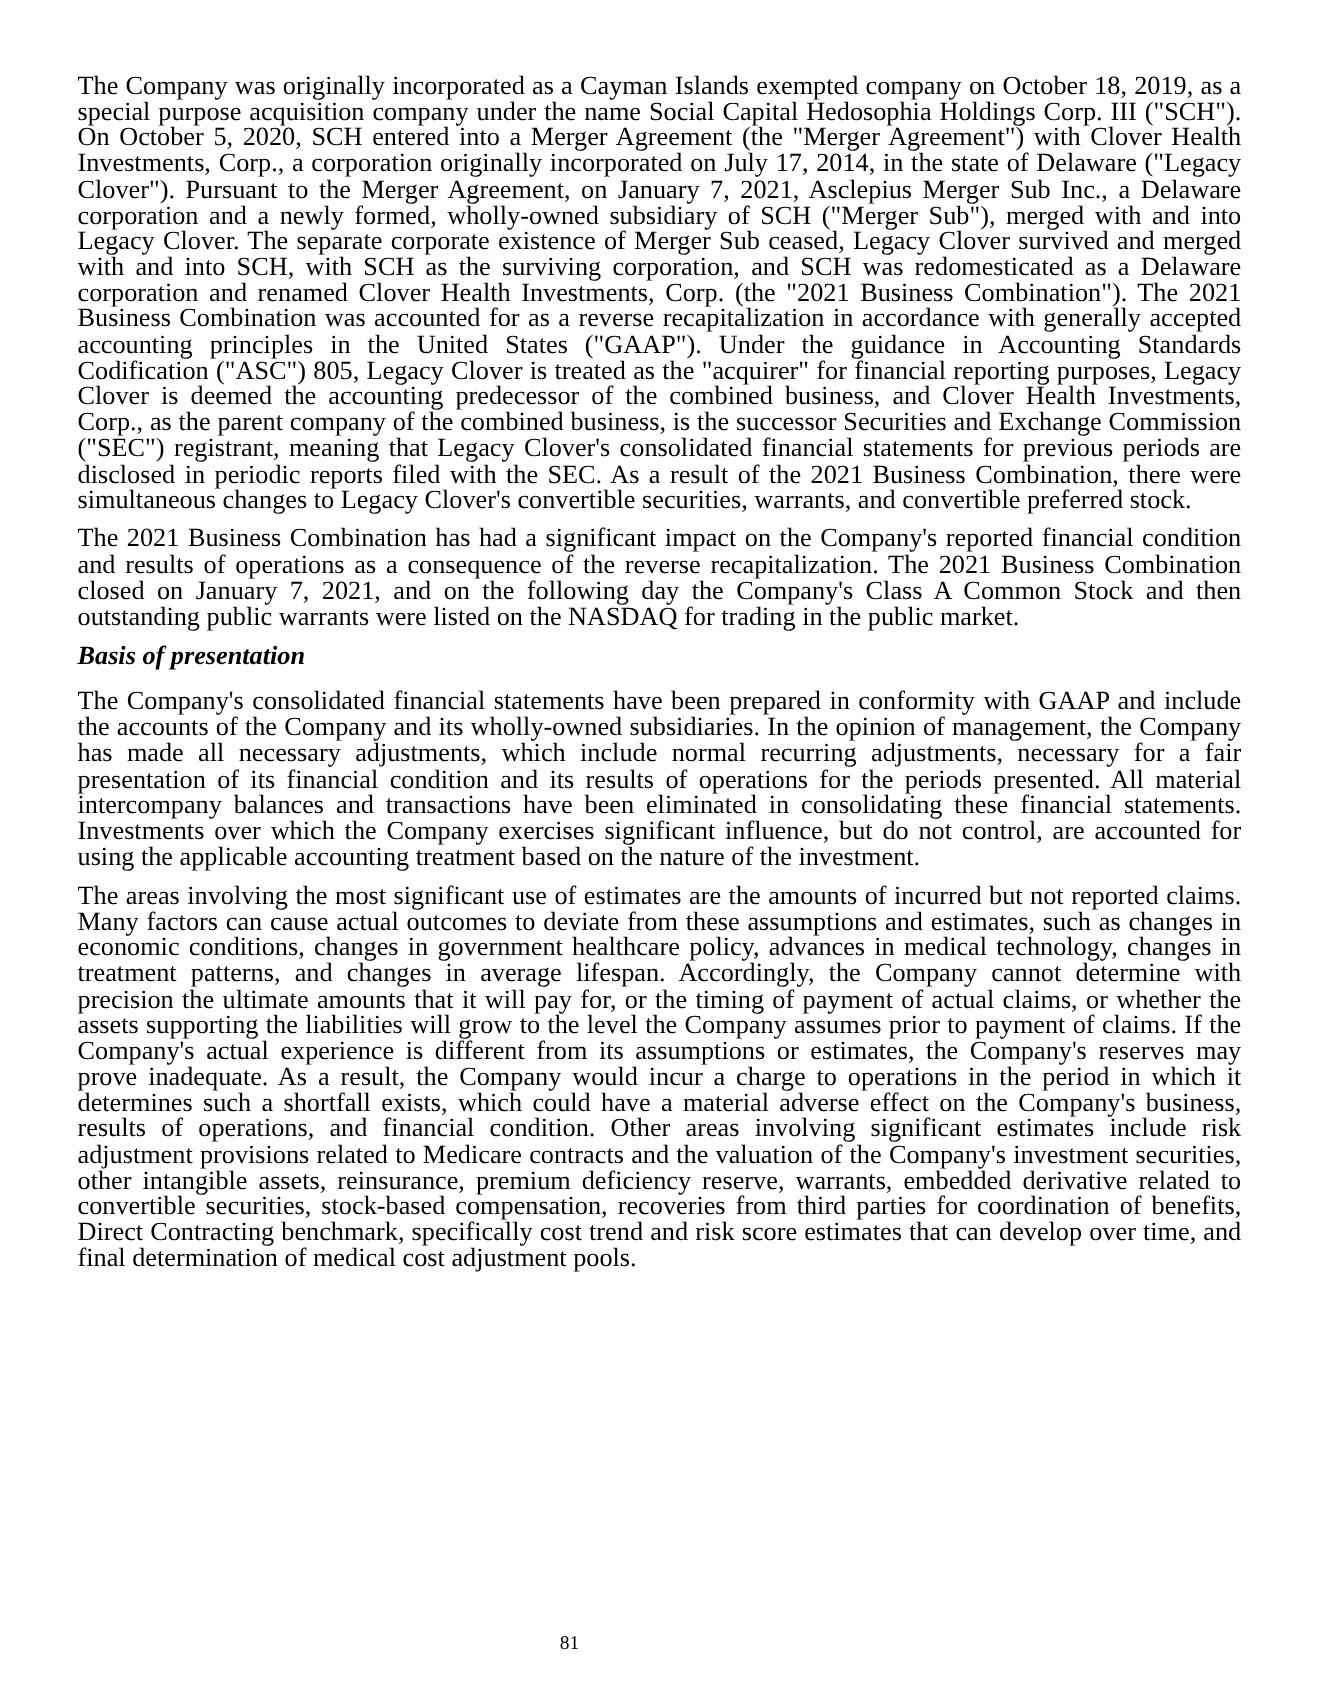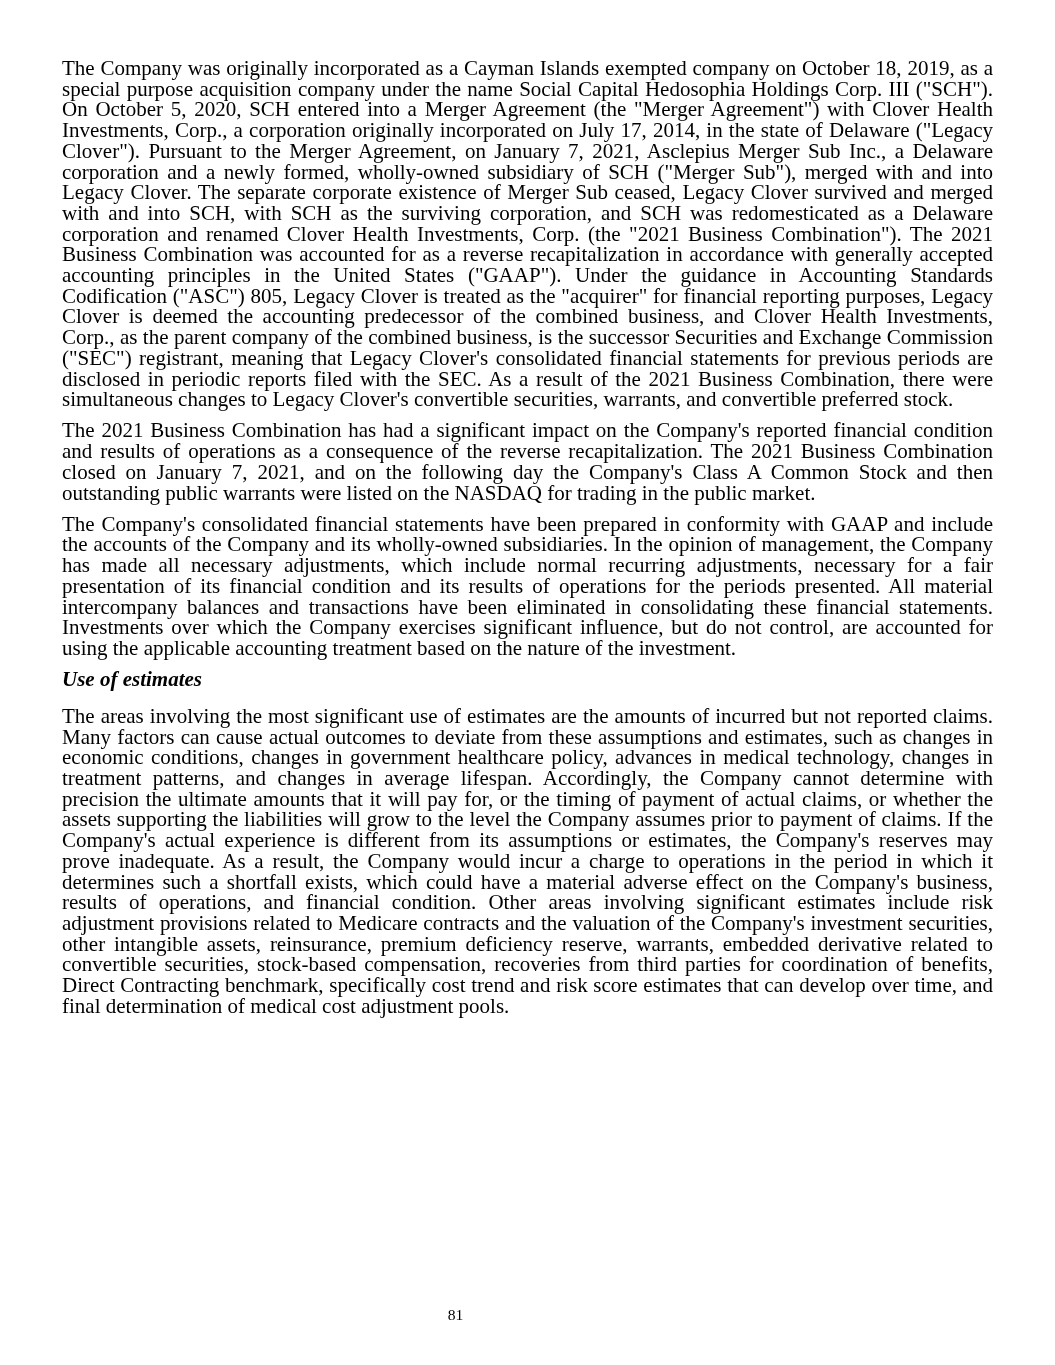--- a/index.html
+++ b/index.html
@@ -47,18 +47,18 @@
       font-size: 15.6px;
       line-height: 20px;
     }
   </style>
 </head>
 <body>
 
 <div class="page">
   <p>The Company was originally incorporated as a Cayman Islands exempted company on October 18, 2019, as a special purpose acquisition company under the name Social Capital Hedosophia Holdings Corp. III ("SCH"). On October 5, 2020, SCH entered into a Merger Agreement (the "Merger Agreement") with Clover Health Investments, Corp., a corporation originally incorporated on July 17, 2014, in the state of Delaware ("Legacy Clover"). Pursuant to the Merger Agreement, on January 7, 2021, Asclepius Merger Sub Inc., a Delaware corporation and a newly formed, wholly-owned subsidiary of SCH ("Merger Sub"), merged with and into Legacy Clover. The separate corporate existence of Merger Sub ceased, Legacy Clover survived and merged with and into SCH, with SCH as the surviving corporation, and SCH was redomesticated as a Delaware corporation and renamed Clover Health Investments, Corp. (the "2021 Business Combination"). The 2021 Business Combination was accounted for as a reverse recapitalization in accordance with generally accepted accounting principles in the United States ("GAAP"). Under the guidance in Accounting Standards Codification ("ASC") 805, Legacy Clover is treated as the "acquirer" for financial reporting purposes, Legacy Clover is deemed the accounting predecessor of the combined business, and Clover Health Investments, Corp., as the parent company of the combined business, is the successor Securities and Exchange Commission ("SEC") registrant, meaning that Legacy Clover's consolidated financial statements for previous periods are disclosed in periodic reports filed with the SEC. As a result of the 2021 Business Combination, there were simultaneous changes to Legacy Clover's convertible securities, warrants, and convertible preferred stock.</p>
   <p>The 2021 Business Combination has had a significant impact on the Company's reported financial condition and results of operations as a consequence of the reverse recapitalization. The 2021 Business Combination closed on January 7, 2021, and on the following day the Company's Class A Common Stock and then outstanding public warrants were listed on the NASDAQ for trading in the public market.</p>
+  <p class="subheading">Basis of presentation</p>
   <p>The Company's consolidated financial statements have been prepared in conformity with GAAP and include the accounts of the Company and its wholly-owned subsidiaries. In the opinion of management, the Company has made all necessary adjustments, which include normal recurring adjustments, necessary for a fair presentation of its financial condition and its results of operations for the periods presented. All material intercompany balances and transactions have been eliminated in consolidating these financial statements. Investments over which the Company exercises significant influence, but do not control, are accounted for using the applicable accounting treatment based on the nature of the investment.</p>
-  <p class="subheading">Use of estimates</p>
   <p>The areas involving the most significant use of estimates are the amounts of incurred but not reported claims. Many factors can cause actual outcomes to deviate from these assumptions and estimates, such as changes in economic conditions, changes in government healthcare policy, advances in medical technology, changes in treatment patterns, and changes in average lifespan. Accordingly, the Company cannot determine with precision the ultimate amounts that it will pay for, or the timing of payment of actual claims, or whether the assets supporting the liabilities will grow to the level the Company assumes prior to payment of claims. If the Company's actual experience is different from its assumptions or estimates, the Company's reserves may prove inadequate. As a result, the Company would incur a charge to operations in the period in which it determines such a shortfall exists, which could have a material adverse effect on the Company's business, results of operations, and financial condition. Other areas involving significant estimates include risk adjustment provisions related to Medicare contracts and the valuation of the Company's investment securities, other intangible assets, reinsurance, premium deficiency reserve, warrants, embedded derivative related to convertible securities, stock-based compensation, recoveries from third parties for coordination of benefits, Direct Contracting benchmark, specifically cost trend and risk score estimates that can develop over time, and final determination of medical cost adjustment pools.</p>
 </div>
 
 <div class="page-number">81</div>
 
 </body></html>

